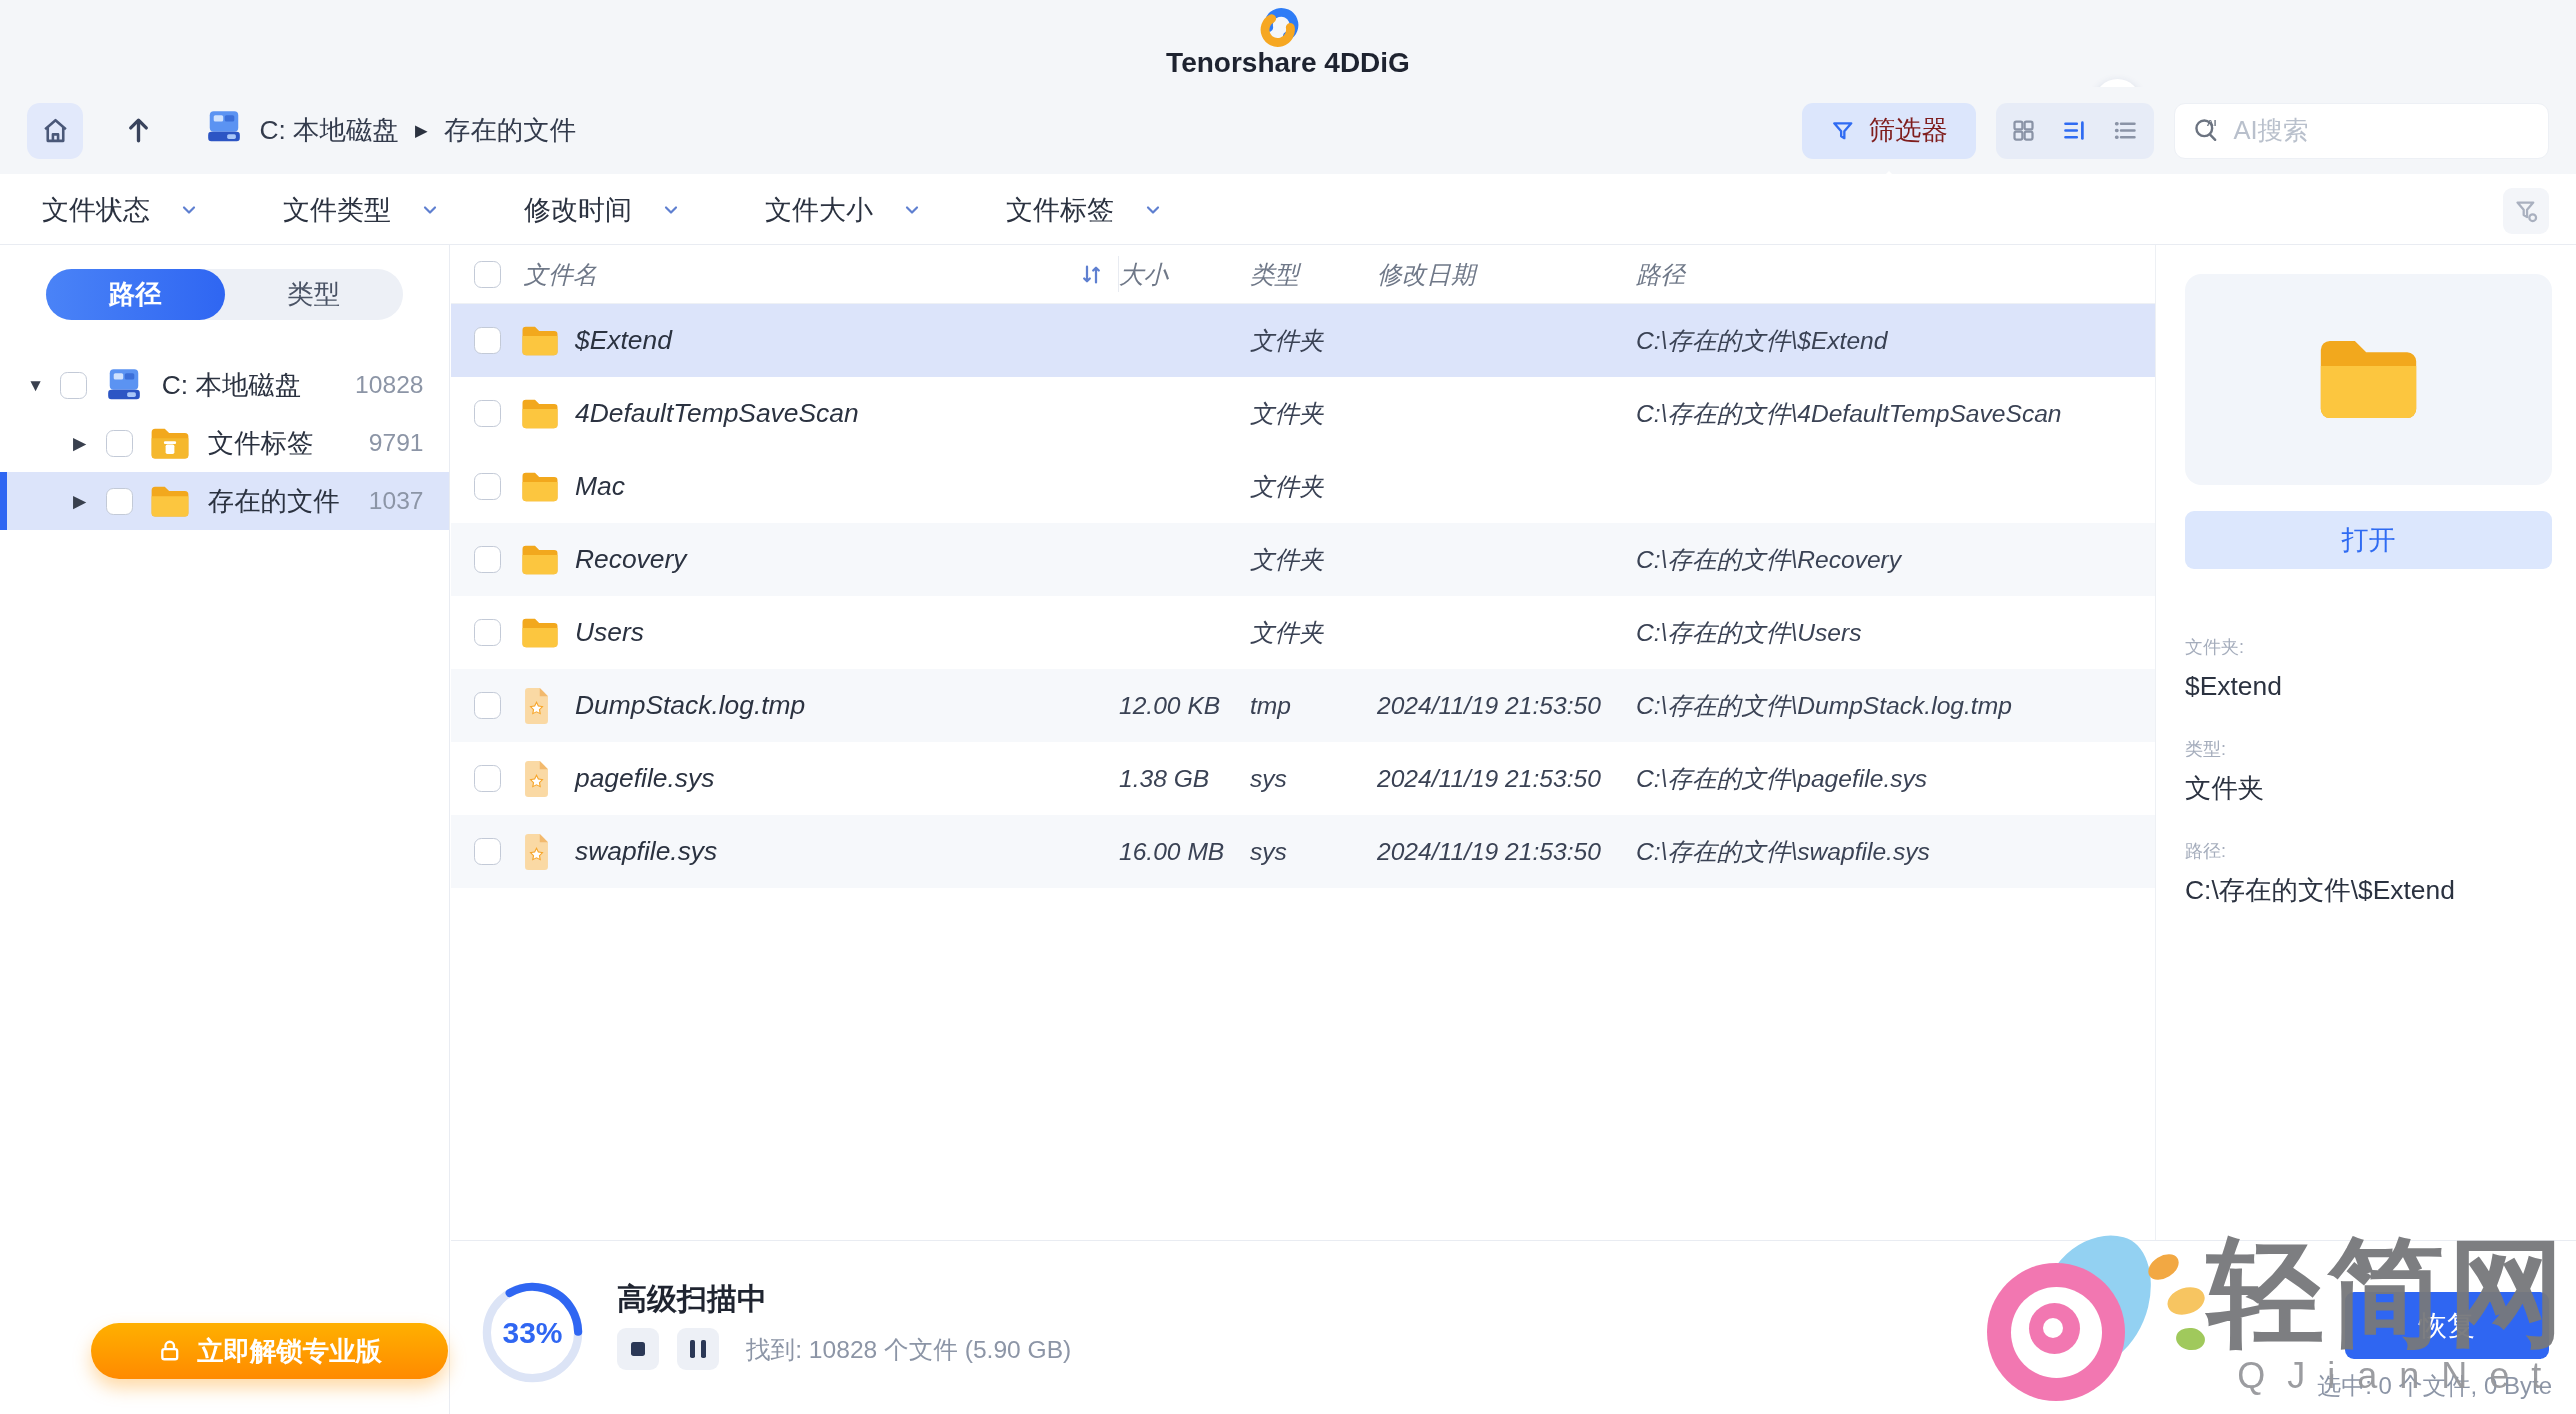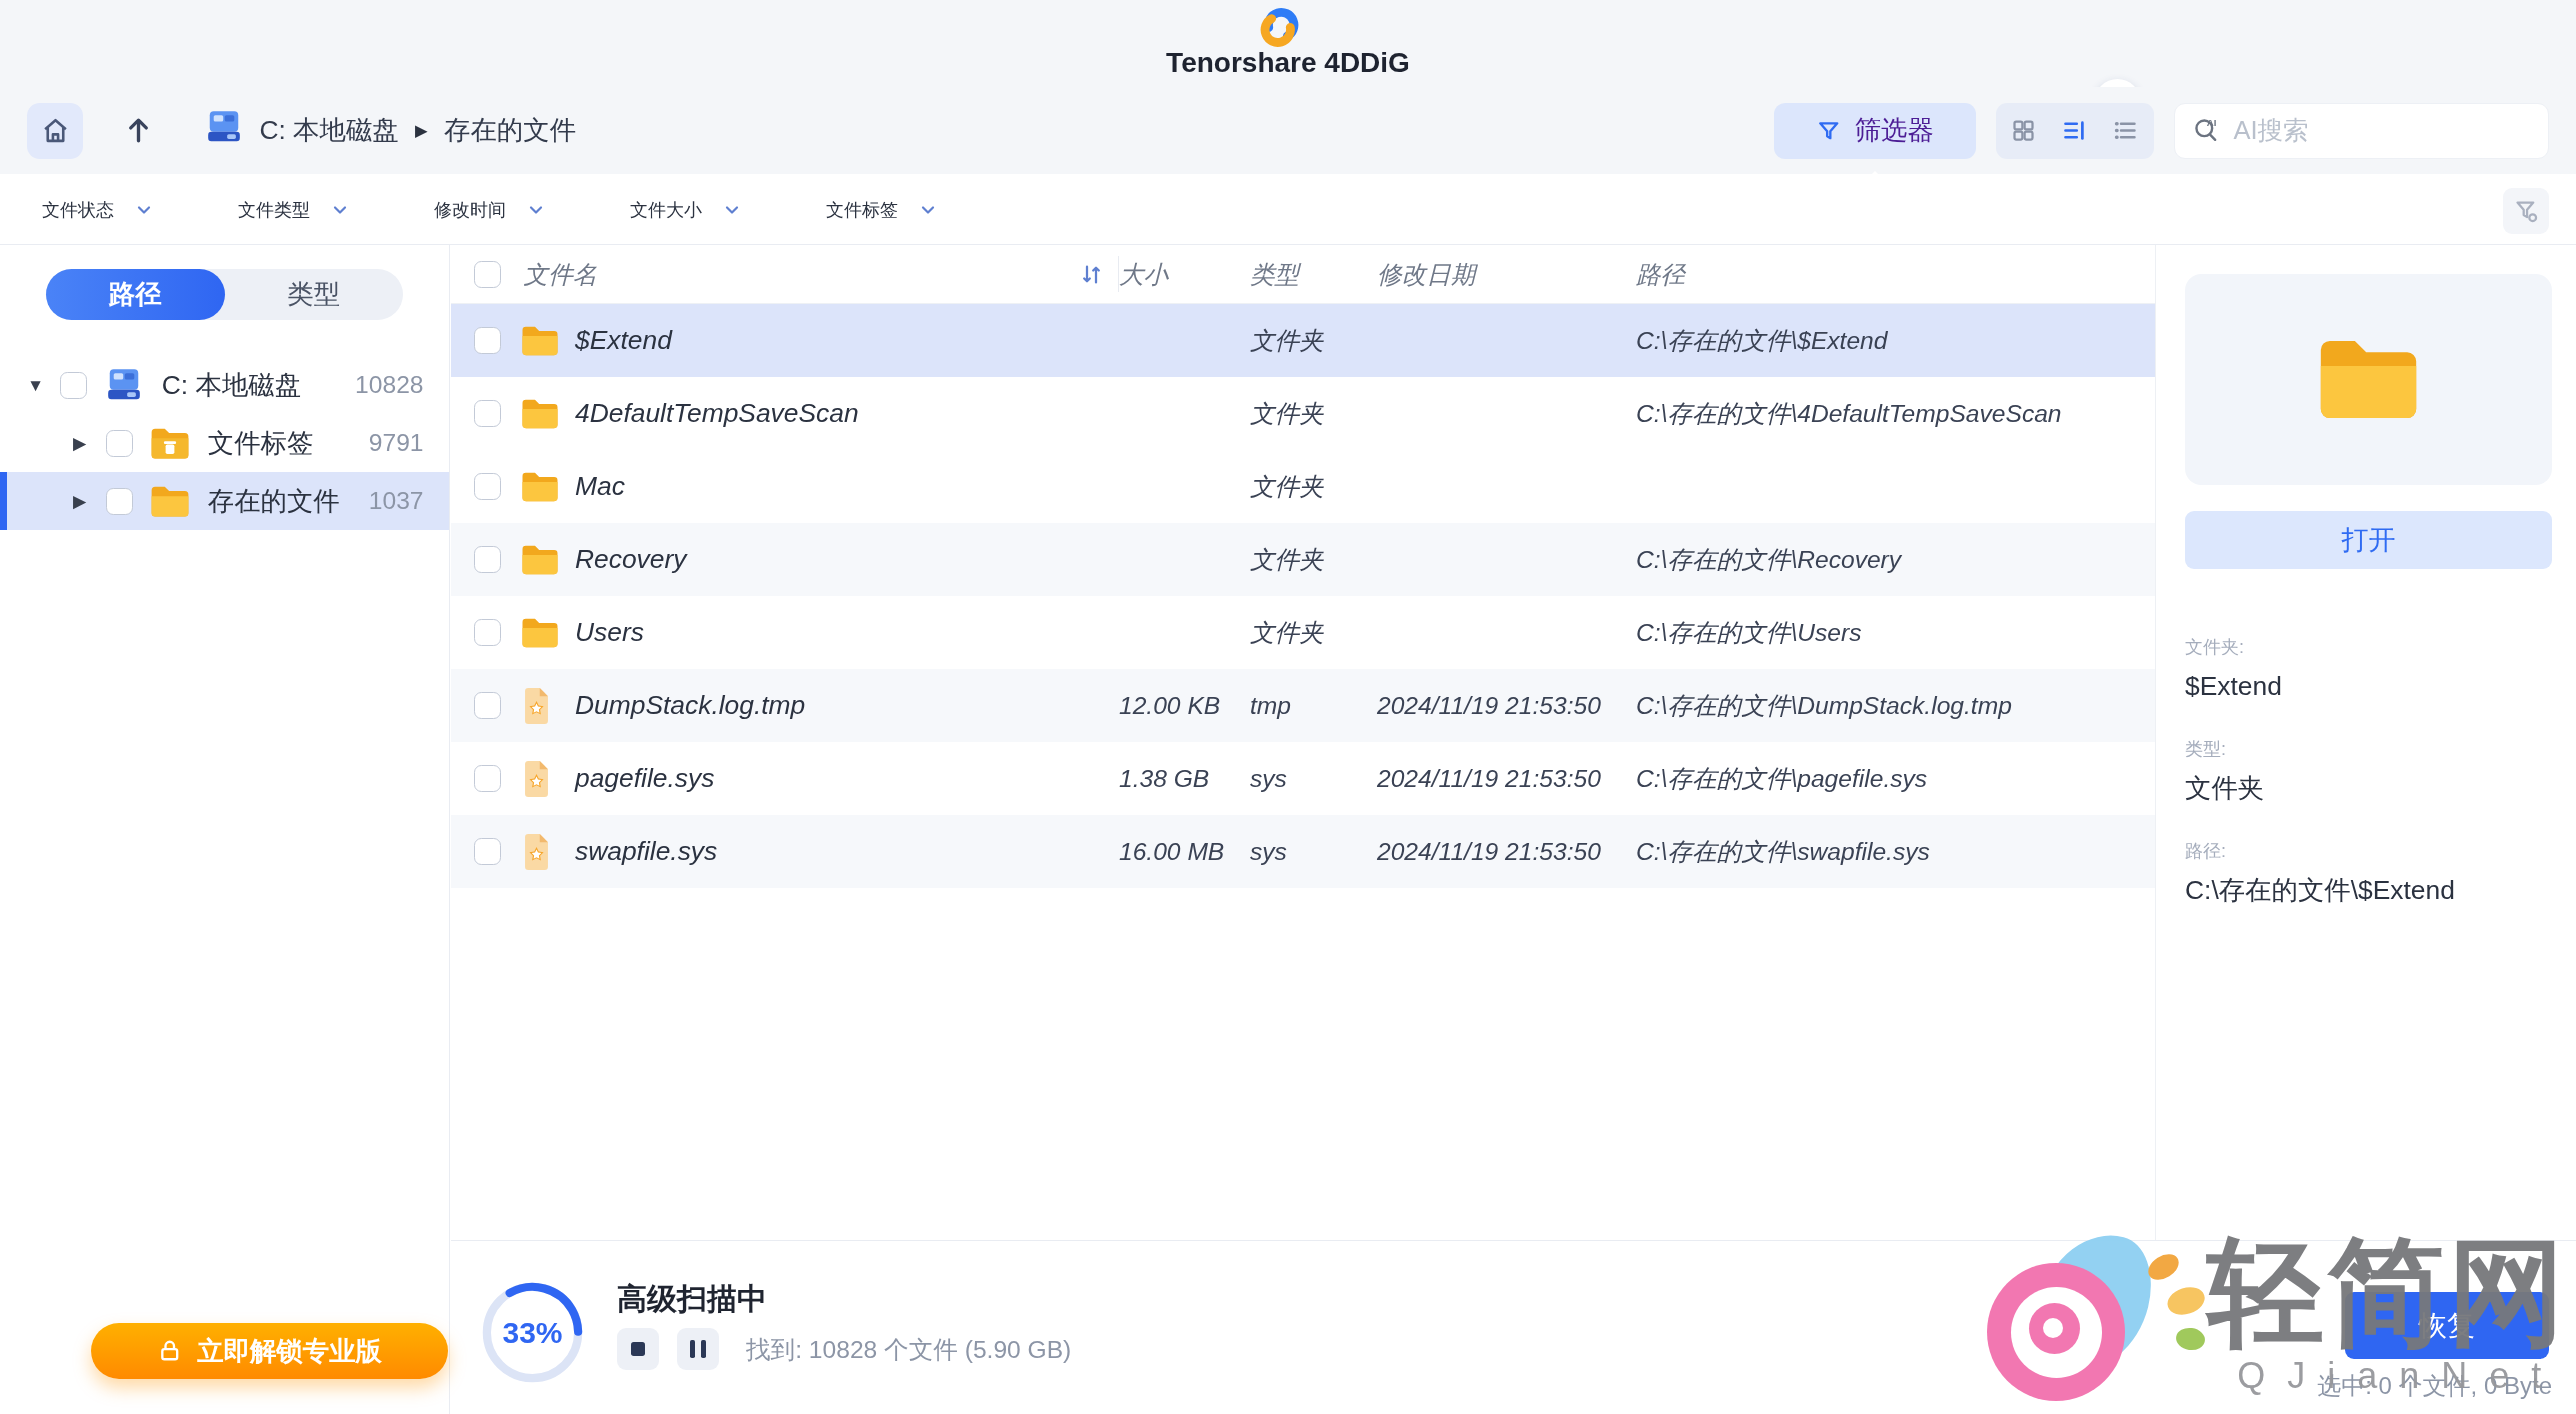--- a/index.html
+++ b/index.html
@@ -20,36 +20,36 @@
   .win-controls svg{display:block;}
 
   
   .toolbar{position:absolute;left:0;top:87px;right:0;height:87px;background:#F4F6F9;
            display:flex;align-items:center;padding:0 27px;box-sizing:border-box;}
   .home-btn{width:56px;height:56px;border-radius:12.7px;background:#E2E9FB;display:flex;align-items:center;justify-content:center;}
   .up-btn{margin-left:40px;display:flex;}
   .crumb{display:flex;align-items:center;margin-left:51px;gap:16.4px;font-size:26.4px;color:#333B4C;}
   .crumb .sep{font-size:16.4px;color:#2B3240;}
   .tb-right{margin-left:auto;display:flex;align-items:center;gap:20px;}
-  .filter-btn{position:relative;height:56px;padding:0 42px;border-radius:11px;background:#DCE6FC;color:#4c1d95;
+  .filter-btn{position:relative;height:56px;padding:0 28px;border-radius:11px;background:#DCE6FC;color:#7f1d1d;
               display:flex;align-items:center;gap:12.7px;font-size:26.4px;font-weight:500;}
   .filter-btn::after{content:'';position:absolute;left:50%;transform:translateX(-50%);bottom:-27px;
                      border:15.5px solid transparent;border-bottom:15.5px solid #fff;border-top:0;}
   .view-group{height:56px;border-radius:11px;background:#E7ECF7;display:flex;align-items:center;padding:0 14.6px;gap:24px;}
   .view-group span{display:flex;}
   .search-box{width:375px;height:56px;border-radius:11px;background:#fff;border:0.9px solid #EDF0F5;
               display:flex;align-items:center;padding:0 16.4px;box-sizing:border-box;gap:11px;}
   .search-box input{border:none;outline:none;background:transparent;font-size:25.5px;color:#333;width:100%;
                     font-family:inherit;}
   .search-box input::placeholder{color:#B9C0CC;}
 
   
   .filterbar{position:absolute;left:0;top:175px;right:0;height:70px;background:#fff;border-bottom:0.9px solid #E9ECF2;
              display:flex;align-items:center;padding:0 42px;box-sizing:border-box;gap:84px;}
-  .filter-item{display:flex;align-items:center;gap:20px;font-size:18px;color:#2B3240;}
+  .filter-item{display:flex;align-items:center;gap:29px;font-size:27px;color:#2B3240;}
   .filter-adv{position:absolute;right:27px;top:12.7px;width:46px;height:46px;border-radius:9px;background:#F3F5F9;
               display:flex;align-items:center;justify-content:center;}
 
   
   .sidebar{position:absolute;left:0;top:245px;width:450px;bottom:0;background:#fff;border-right:0.9px solid #E9ECF2;box-sizing:border-box;}
   .tabs{margin:24px 0 0 46px;width:357px;height:51px;background:#EDF0F6;border-radius:25.5px;display:flex;}
   .tab{flex:1;display:flex;align-items:center;justify-content:center;font-size:26.4px;color:#4A5365;border-radius:25.5px;}
   .tab.active{background:linear-gradient(90deg,#4A83F7,#2F66F2);color:#fff;font-weight:600;}
   .tree{margin-top:36px;}
   .tree-row{position:relative;height:58px;display:flex;align-items:center;padding-left:27px;font-size:26.4px;color:#2B3240;}

